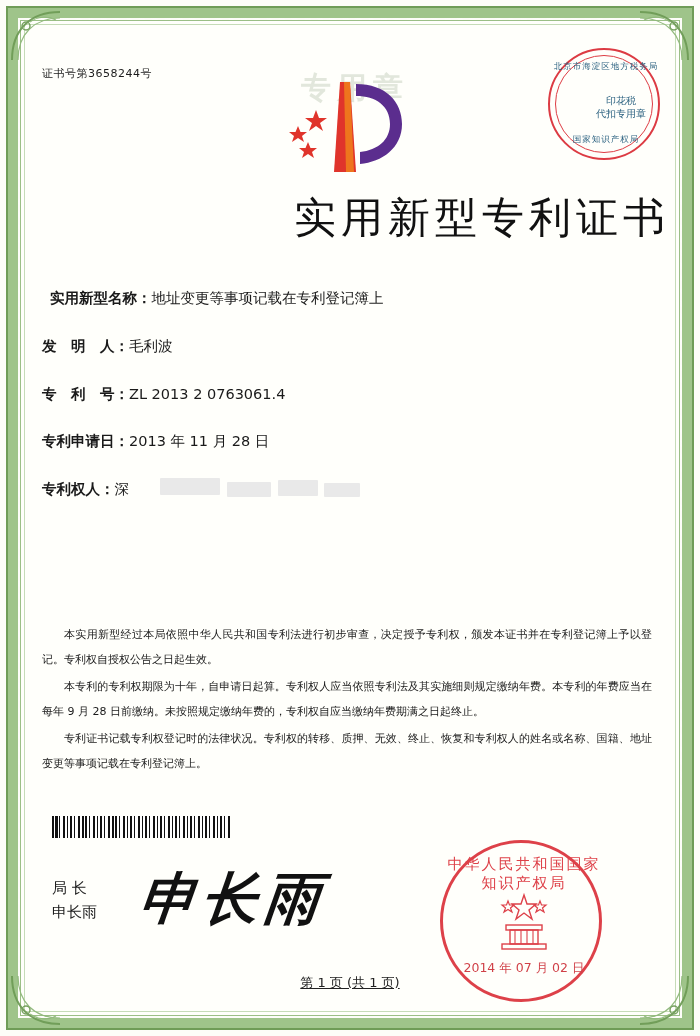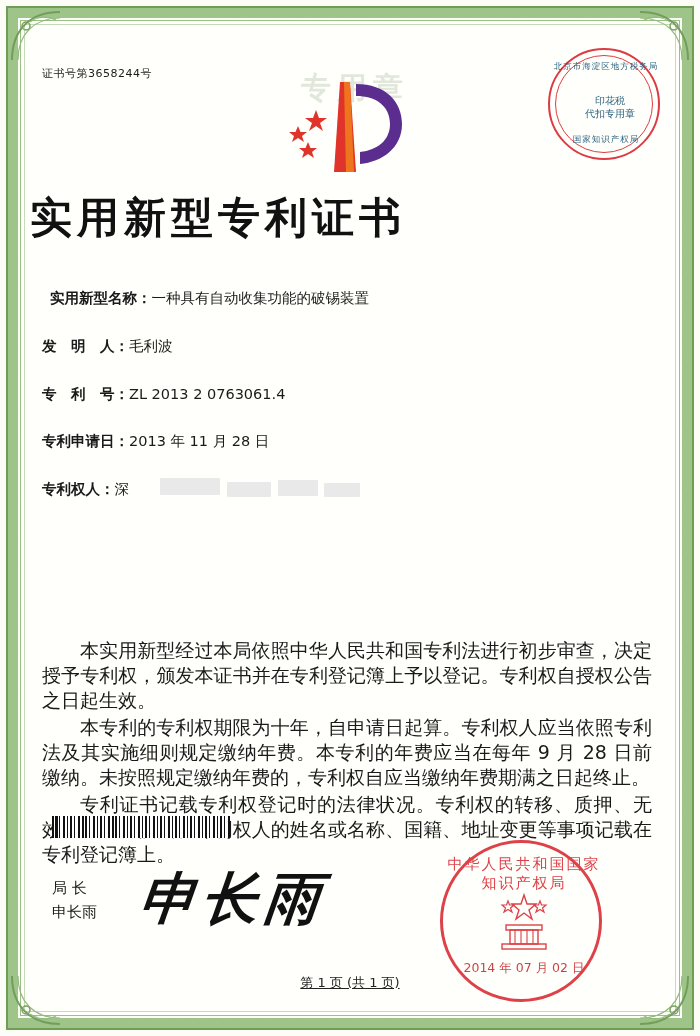--- a/index.html
+++ b/index.html
@@ -121,35 +121,35 @@
     left: 0; width: 112px;
     text-align: center;
     font-size: 8.5px;
     letter-spacing: 1px;
     font-family: "DejaVu Serif", "Liberation Serif", serif;
   }
   .seal-top .arc-top { top: 11px; }
   .seal-top .arc-bottom { bottom: 12px; }
   .seal-top .mid {
     position: absolute;
-    left: 4px; width: 112px;
+    left: 15px; width: 112px;
     top: 44px;
     text-align: center;
     font-size: 10px;
     line-height: 13px;
     font-family: "DejaVu Serif", "Liberation Serif", serif;
   }
 
   .title {
     position: absolute;
     left: 0; top: 160px;
     width: 640px;
-    text-align: left;
+    text-align: right;
     font-size: 42px;
-    font-weight: bold;
+    font-weight: normal;
     letter-spacing: 5px;
     font-family: "DejaVu Sans", "Liberation Sans", sans-serif;
     color: #111;
   }
 
   .fields {
     position: absolute;
     left: 12px; top: 258px;
     width: 616px;
     font-size: 14.5px;
@@ -169,24 +169,23 @@
   .redact {
     position: absolute;
     background: #e9e9e9;
     border-radius: 1px;
   }
 
   .body-text {
     position: absolute;
     left: 12px; top: 592px;
     width: 610px;
-    font-size: 19px;
+    font-size: 11px;
     line-height: 25px;
     text-align: justify;
-    margin-top: 16px;
   }
   .body-text p { margin: 0 0 2px 0; text-indent: 2em; }
 
   
   .barcode {
     position: absolute;
     left: 22px; top: 786px;
     width: 178px; height: 22px;
     background: repeating-linear-gradient(
       to right,
@@ -330,21 +329,21 @@
         <div>印花税</div>
         <div>代扣专用章</div>
       </div>
       <div class="arc-bottom">国家知识产权局</div>
     </div>
 
     <div class="title">实用新型专利证书</div>
 
     <div class="fields">
       <div class="field f-name">
-        <span class="lbl">实用新型名称：</span><span class="val">一种具有自动收集功能的破锡装置</span>
+        <span class="lbl">实用新型名称：</span><span class="val">地址变更等事项记载在专利登记簿上</span>
       </div>
       <div class="field">
         <span class="lbl">发　明　人：</span><span class="val">毛利波</span>
       </div>
       <div class="field">
         <span class="lbl">专　利　号：</span><span class="val">ZL 2013 2 0763061.4</span>
       </div>
       <div class="field">
         <span class="lbl">专利申请日：</span><span class="val">2013 年 11 月 28 日</span>
       </div>

